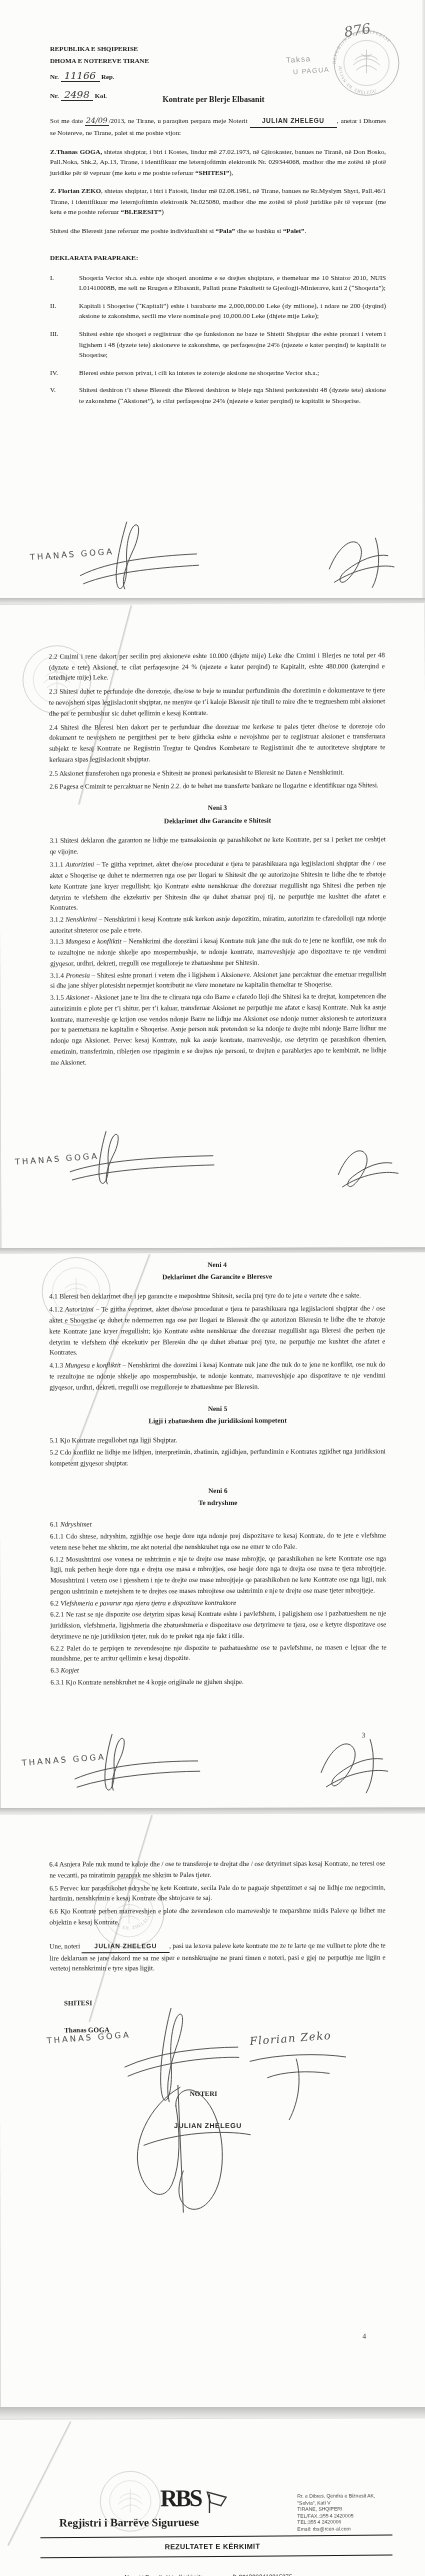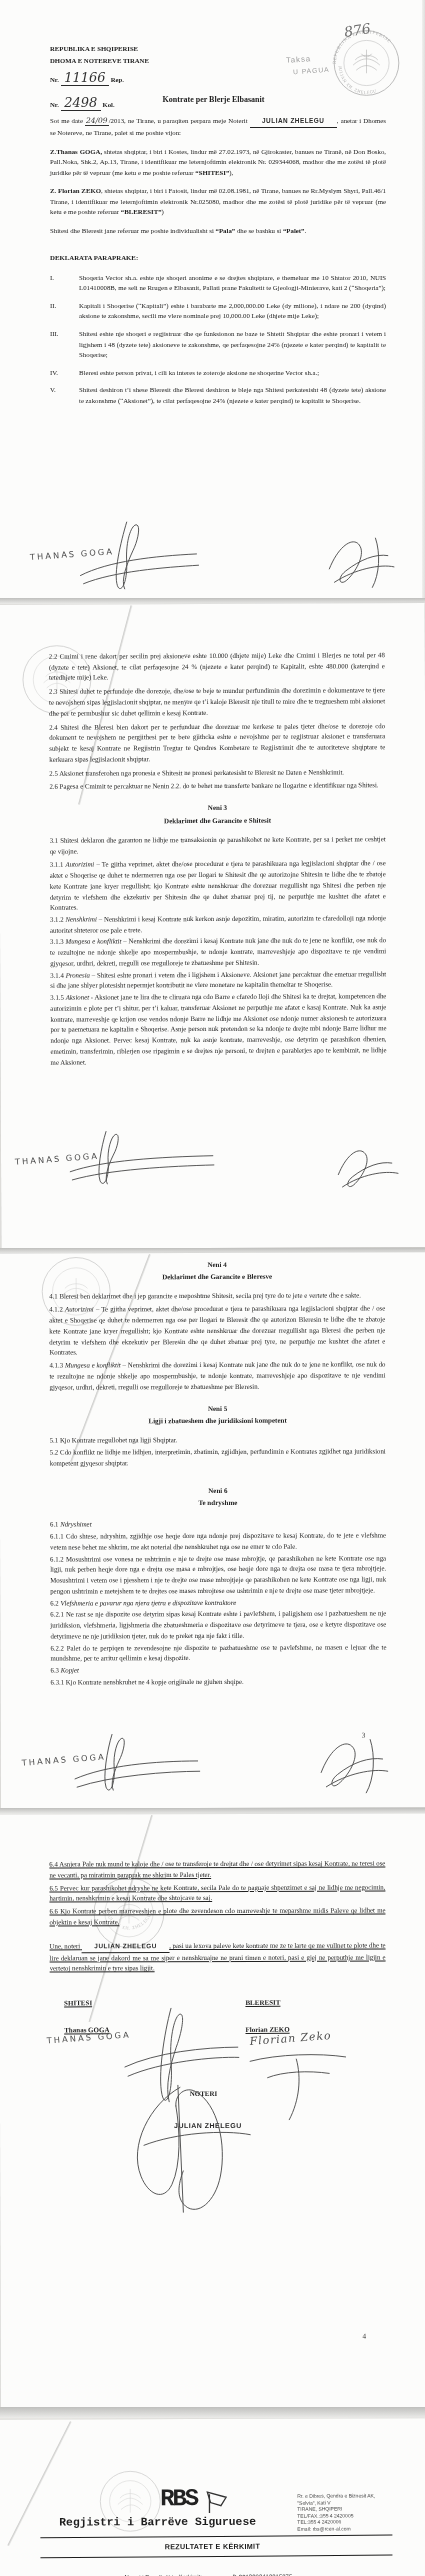--- a/index.html
+++ b/index.html
@@ -22,40 +22,40 @@
   .cnum{font-weight:normal;}
   .lead{font-style:italic;}
   .neni{text-align:center;font-weight:bold;font-size:7px;margin:11.3px 0 1px;}
   .neni-sub{text-align:center;font-weight:bold;font-size:7px;margin:0 0 8.2px;}
   .ditem{display:flex;margin:0 0 6.7px;}
   .dnum{flex:none;width:29px;}
   .dtext{flex:1;text-align:justify;}
   .title-line{position:absolute;left:0;width:381px;text-align:center;font-weight:bold;font-size:8px;}
   .hdr-line{font-weight:bold;font-size:6.7px;line-height:1.75;}
   .hdr-nr{font-weight:bold;font-size:6.7px;line-height:1.9;}
-  .hwnum{font-family:"DejaVu Serif",serif;font-style:italic;font-weight:normal;font-size:13px;
+  .hwnum{font-family:"DejaVu Serif",serif;font-style:italic;font-weight:normal;font-size:10px;
          border-bottom:0.7px solid #2a2a2a;padding:0 3.6px;color:#333;}
   .hw-date{font-family:"DejaVu Serif",serif;font-style:italic;font-size:7.5px;color:#333;
          border-bottom:0.5px solid #333;padding:0 1px;}
   .stampname{display:inline-block;font-family:"Liberation Sans",sans-serif;font-weight:bold;
          font-size:6.4px;letter-spacing:0.5px;border-bottom:0.6px solid #222;padding:0 12.4px 0.5px;color:#2a2a2a;}
   .hw-caps{font-family:"DejaVu Sans",sans-serif;font-size:8.2px;letter-spacing:2.1px;color:#4c4c4c;
          transform:rotate(-4deg);transform-origin:left;white-space:nowrap;}
   .hw-cursive{font-family:"DejaVu Serif",serif;font-style:italic;font-size:10.8px;color:#4c4c4c;
          letter-spacing:1px;transform:rotate(-4deg);transform-origin:left;white-space:nowrap;}
   .pgnum{position:absolute;font-size:7.2px;color:#333;}
   .sig{position:absolute;}
   .sig path{fill:none;stroke:#4a4a4a;stroke-width:1.8;stroke-linecap:round;}
   .stamp-svg{position:absolute;}
   .stamp-svg circle{fill:none;}
   .stamp-faint{opacity:.28;}
   .taxword{position:absolute;font-family:"Liberation Sans",sans-serif;color:#9b9b9b;letter-spacing:1px;}
 
   
-  .rbs-brand{position:absolute;font-family:Liberation Mono, monospace;font-weight:bold;}
+  .rbs-brand{position:absolute;font-family:Liberation Serif, serif;font-weight:bold;}
   .addr{position:absolute;font-family:"Liberation Sans",sans-serif;font-size:5px;line-height:1.32;color:#4a4a4a;}
   .rule{position:absolute;height:1.3px;background:#1d1d1d;}
   .rbs-title{position:absolute;width:426px;text-align:center;font-family:"Liberation Sans",sans-serif;
         font-weight:bold;font-size:7.2px;letter-spacing:0.3px;color:#1c1c1c;}
   .frow{position:absolute;font-family:"Liberation Sans",sans-serif;font-size:6px;color:#333;width:350px;}
   .flabel{position:absolute;left:125px;}
   .fvalue{position:absolute;left:233px;}
   .signing-cols{display:flex;margin-top:24px;}
   .scol{flex:1;}
   .scol .slabel{font-weight:bold;font-size:7px;margin-bottom:15.5px;}
@@ -304,41 +304,37 @@
           <path id="arcB4" d="M 30,76 A 46,46 0 0 0 116,76"></path>
         </defs>
       <circle cx="73" cy="73" r="68" stroke="#555" stroke-width="1.6" fill="none"></circle>
       <circle cx="73" cy="73" r="47" stroke="#666" stroke-width="1" fill="none"></circle>
       <text font-size="9" fill="#555" letter-spacing="1"><textPath href="#arcB4">JULIAN XH. ZHELEGU</textPath></text>
       <g stroke="#666" stroke-width="1" fill="none">
           <path d="M51,66 C61,54 85,54 95,66 M47,78 C65,62 81,62 99,78 M53,88 C67,76 79,76 93,88 M73,46 L73,94"></path>
         </g>
     </svg>
 
-    <div class="body" style="top:45px;text-decoration:underline;">
+    <div class="body" style="top:45px;">
       <div>
 
           <p class="clause" style="margin-bottom:2.1px;"><span class="cnum">6.4</span> <span>Asnjera Pale nuk mund te kaloje dhe / ose te transferoje te drejtat dhe / ose detyrimet sipas kesaj Kontrate, ne teresi ose ne vecanti, pa miratimin paraprak me shkrim te Pales tjeter.</span></p>
 
           <p class="clause" style="margin-bottom:2.1px;"><span class="cnum">6.5</span> <span>Pervec kur parashikohet ndryshe ne kete Kontrate, secila Pale do te paguaje shpenzimet e saj ne lidhje me negocimin, hartimin, nenshkrimin e kesaj Kontrate dhe shtojcave te saj.</span></p>
 
           <p class="clause" style="margin-bottom:2.1px;"><span class="cnum">6.6</span> <span>Kjo Kontrate perben marreveshjen e plote dhe zevendeson cdo marreveshje te meparshme midis Paleve qe lidhet me objektin e kesaj Kontrate.</span></p>
         </div>
       <p class="clause" style="margin-top:13.4px;">
         <span>Une, noteri</span>
         <span class="stampname">JULIAN ZHELEGU</span><span>, pasi ua lexova paleve kete kontrate me ze te larte qe me vullnet te plote dhe te lire deklaruan se jane dakord me sa me siper e nenshkruajne ne prani timen e noteri, pasi e gjej ne perputhje me ligjin e vertetoj nenshkrimin e tyre sipas ligjit.</span>
       </p>
       <div class="signing-cols">
         <div class="scol" style="padding-left:14.4px;">
           <div class="slabel">SHITESI</div>
           <div class="sname">Thanas GOGA</div>
-        </div>
-        <div class="scol" style="padding-left:41px;">
-          <div class="slabel">BLERESIT</div>
-          <div class="sname">Florian  ZEKO</div>
         </div>
       </div>
     </div>
 
     <div class="hw-caps" style="position:absolute;left:47px;top:221px;">THANAS GOGA</div>
     <svg class="sig" style="left:122px;top:190px;" width="118" height="108" viewBox="0 0 230 210">
       <path d="M96,8 C82,58 70,140 78,176 C84,204 100,178 96,116 C92,70 102,26 112,20 C124,14 118,52 106,84 C94,120 84,160 92,190"></path>
       <path d="M6,122 C66,94 160,84 226,84"></path>
       <path d="M12,140 C76,112 180,102 228,104"></path>
     </svg>

